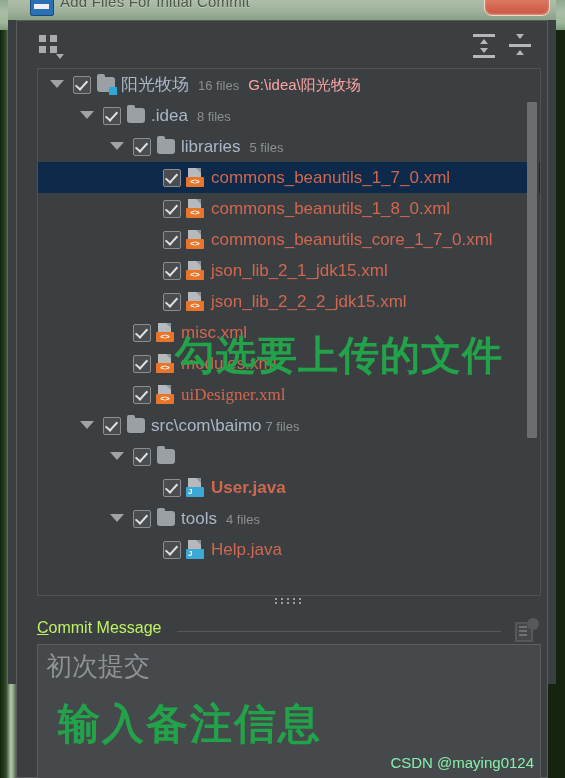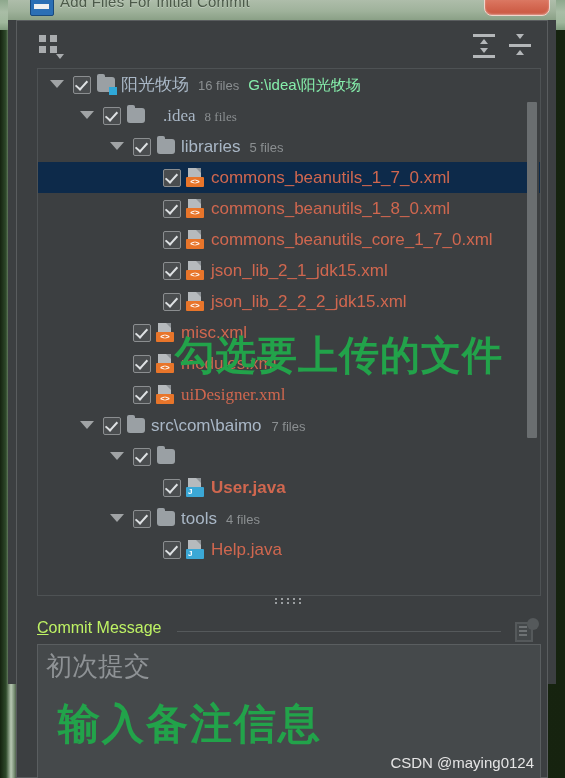--- a/index.html
+++ b/index.html
@@ -123,21 +123,21 @@
     position:absolute;left:0;top:9px;width:18px;height:10px;border-radius:1px;
     font-size:8px;line-height:10px;text-align:center;color:#fff;font-weight:bold;
     font-family:"Liberation Sans",sans-serif;
   }
   .fileicon.xml .badge{background:#e8752a;}
   .fileicon.java .badge{background:#3ba8d6;text-align:left;padding-left:2px;box-sizing:border-box;}
   .lbl{position:absolute;top:0;}
   .lbl.dir{color:#a9b7c6;}
   .lbl.file{color:#d0674f;}
   .meta{color:#8b8f91;font-size:13px;}
-  .path{color:#86efac;font-size:15px;}
+  .path{color:#fca5a5;font-size:15px;}
   
   #tree-scroll-track{
     position:absolute;right:1px;top:1px;width:12px;height:526px;background:#3c3f41;
   }
   #tree-scroll-thumb{
     position:absolute;right:2px;top:32px;width:10px;height:336px;
     background:#6a6e70;border-radius:1px;
   }
   
   #splitter{
@@ -185,21 +185,21 @@
   #commit-box{
     position:absolute;left:20px;top:623px;width:504px;height:152px;
     background:#45494b;border:1px solid #5a5e60;box-sizing:border-box;
   }
   #commit-text{
     position:absolute;left:8px;top:4px;font-size:26px;color:#8e9295;
     font-family:"DejaVu Sans",sans-serif;
   }
   #watermark{
     position:absolute;right:6px;bottom:24px;
-    font-size:15px;color:#e5e5e5;white-space:nowrap;
+    font-size:15px;color:#86efac;white-space:nowrap;
   }
   
   .annot{
     position:absolute;color:#22a34a;font-weight:bold;
     font-family:"DejaVu Sans",sans-serif;white-space:nowrap;
   }
   #annot-tree{left:175px;top:328px;font-size:40px;letter-spacing:1px;}
   #annot-commit{left:58px;top:696px;font-size:42px;letter-spacing:2px;}
 </style>
 </head>
@@ -245,21 +245,21 @@
           <div class="tree-row">
             <span class="twisty" style="left: 12px;"></span>
             <span class="cbx" style="left: 35px;"></span>
             <span class="ficon folder module" style="left: 59px;"></span>
             <span class="lbl dir" style="left: 83px;">阳光牧场<span class="meta" style="margin-left: 9px;">16 files</span><span class="path" style="margin-left: 9px;">G:\idea\阳光牧场</span></span>
           </div>
           <div class="tree-row">
             <span class="twisty" style="left: 42px;"></span>
             <span class="cbx" style="left: 65px;"></span>
             <span class="ficon folder" style="left: 89px;"></span>
-            <span class="lbl dir" style="left: 125px; font-family: Liberation Serif, serif;">.idea<span class="meta" style="margin-left: 9px;">8 files</span></span>
+            <span class="lbl dir" style="left: 113px;">.idea<span class="meta" style="margin-left: 9px;">8 files</span></span>
           </div>
           <div class="tree-row">
             <span class="twisty" style="left: 72px;"></span>
             <span class="cbx" style="left: 95px;"></span>
             <span class="ficon folder" style="left: 119px;"></span>
             <span class="lbl dir" style="left: 143px;">libraries<span class="meta" style="margin-left: 9px;">5 files</span></span>
           </div>
           <div class="tree-row selected">
             <span class="cbx" style="left: 125px;"></span>
             <span class="fileicon xml" style="left: 148px;">
@@ -321,21 +321,21 @@
             <span class="fileicon xml" style="left: 118px;">
               <span class="page"></span>
               <span class="badge">&lt;&gt;</span>
             </span>
             <span class="lbl file" style="left: 143px; font-family: Liberation Serif, serif;">uiDesigner.xml</span>
           </div>
           <div class="tree-row">
             <span class="twisty" style="left: 42px;"></span>
             <span class="cbx" style="left: 65px;"></span>
             <span class="ficon folder" style="left: 89px;"></span>
-            <span class="lbl dir" style="left: 113px;">src\com\baimo<span class="meta" style="margin-left: 10px;">7 files</span></span>
+            <span class="lbl dir" style="left: 113px;">src\com\baimo<span class="meta" style="margin-left: 4px;">7 files</span></span>
           </div>
           <div class="tree-row">
             <span class="twisty" style="left: 72px;"></span>
             <span class="cbx" style="left: 95px;"></span>
             <span class="ficon folder" style="left: 119px;"></span>
           </div>
           <div class="tree-row">
             <span class="cbx" style="left: 125px;"></span>
             <span class="fileicon java" style="left: 148px;">
               <span class="page"></span>

